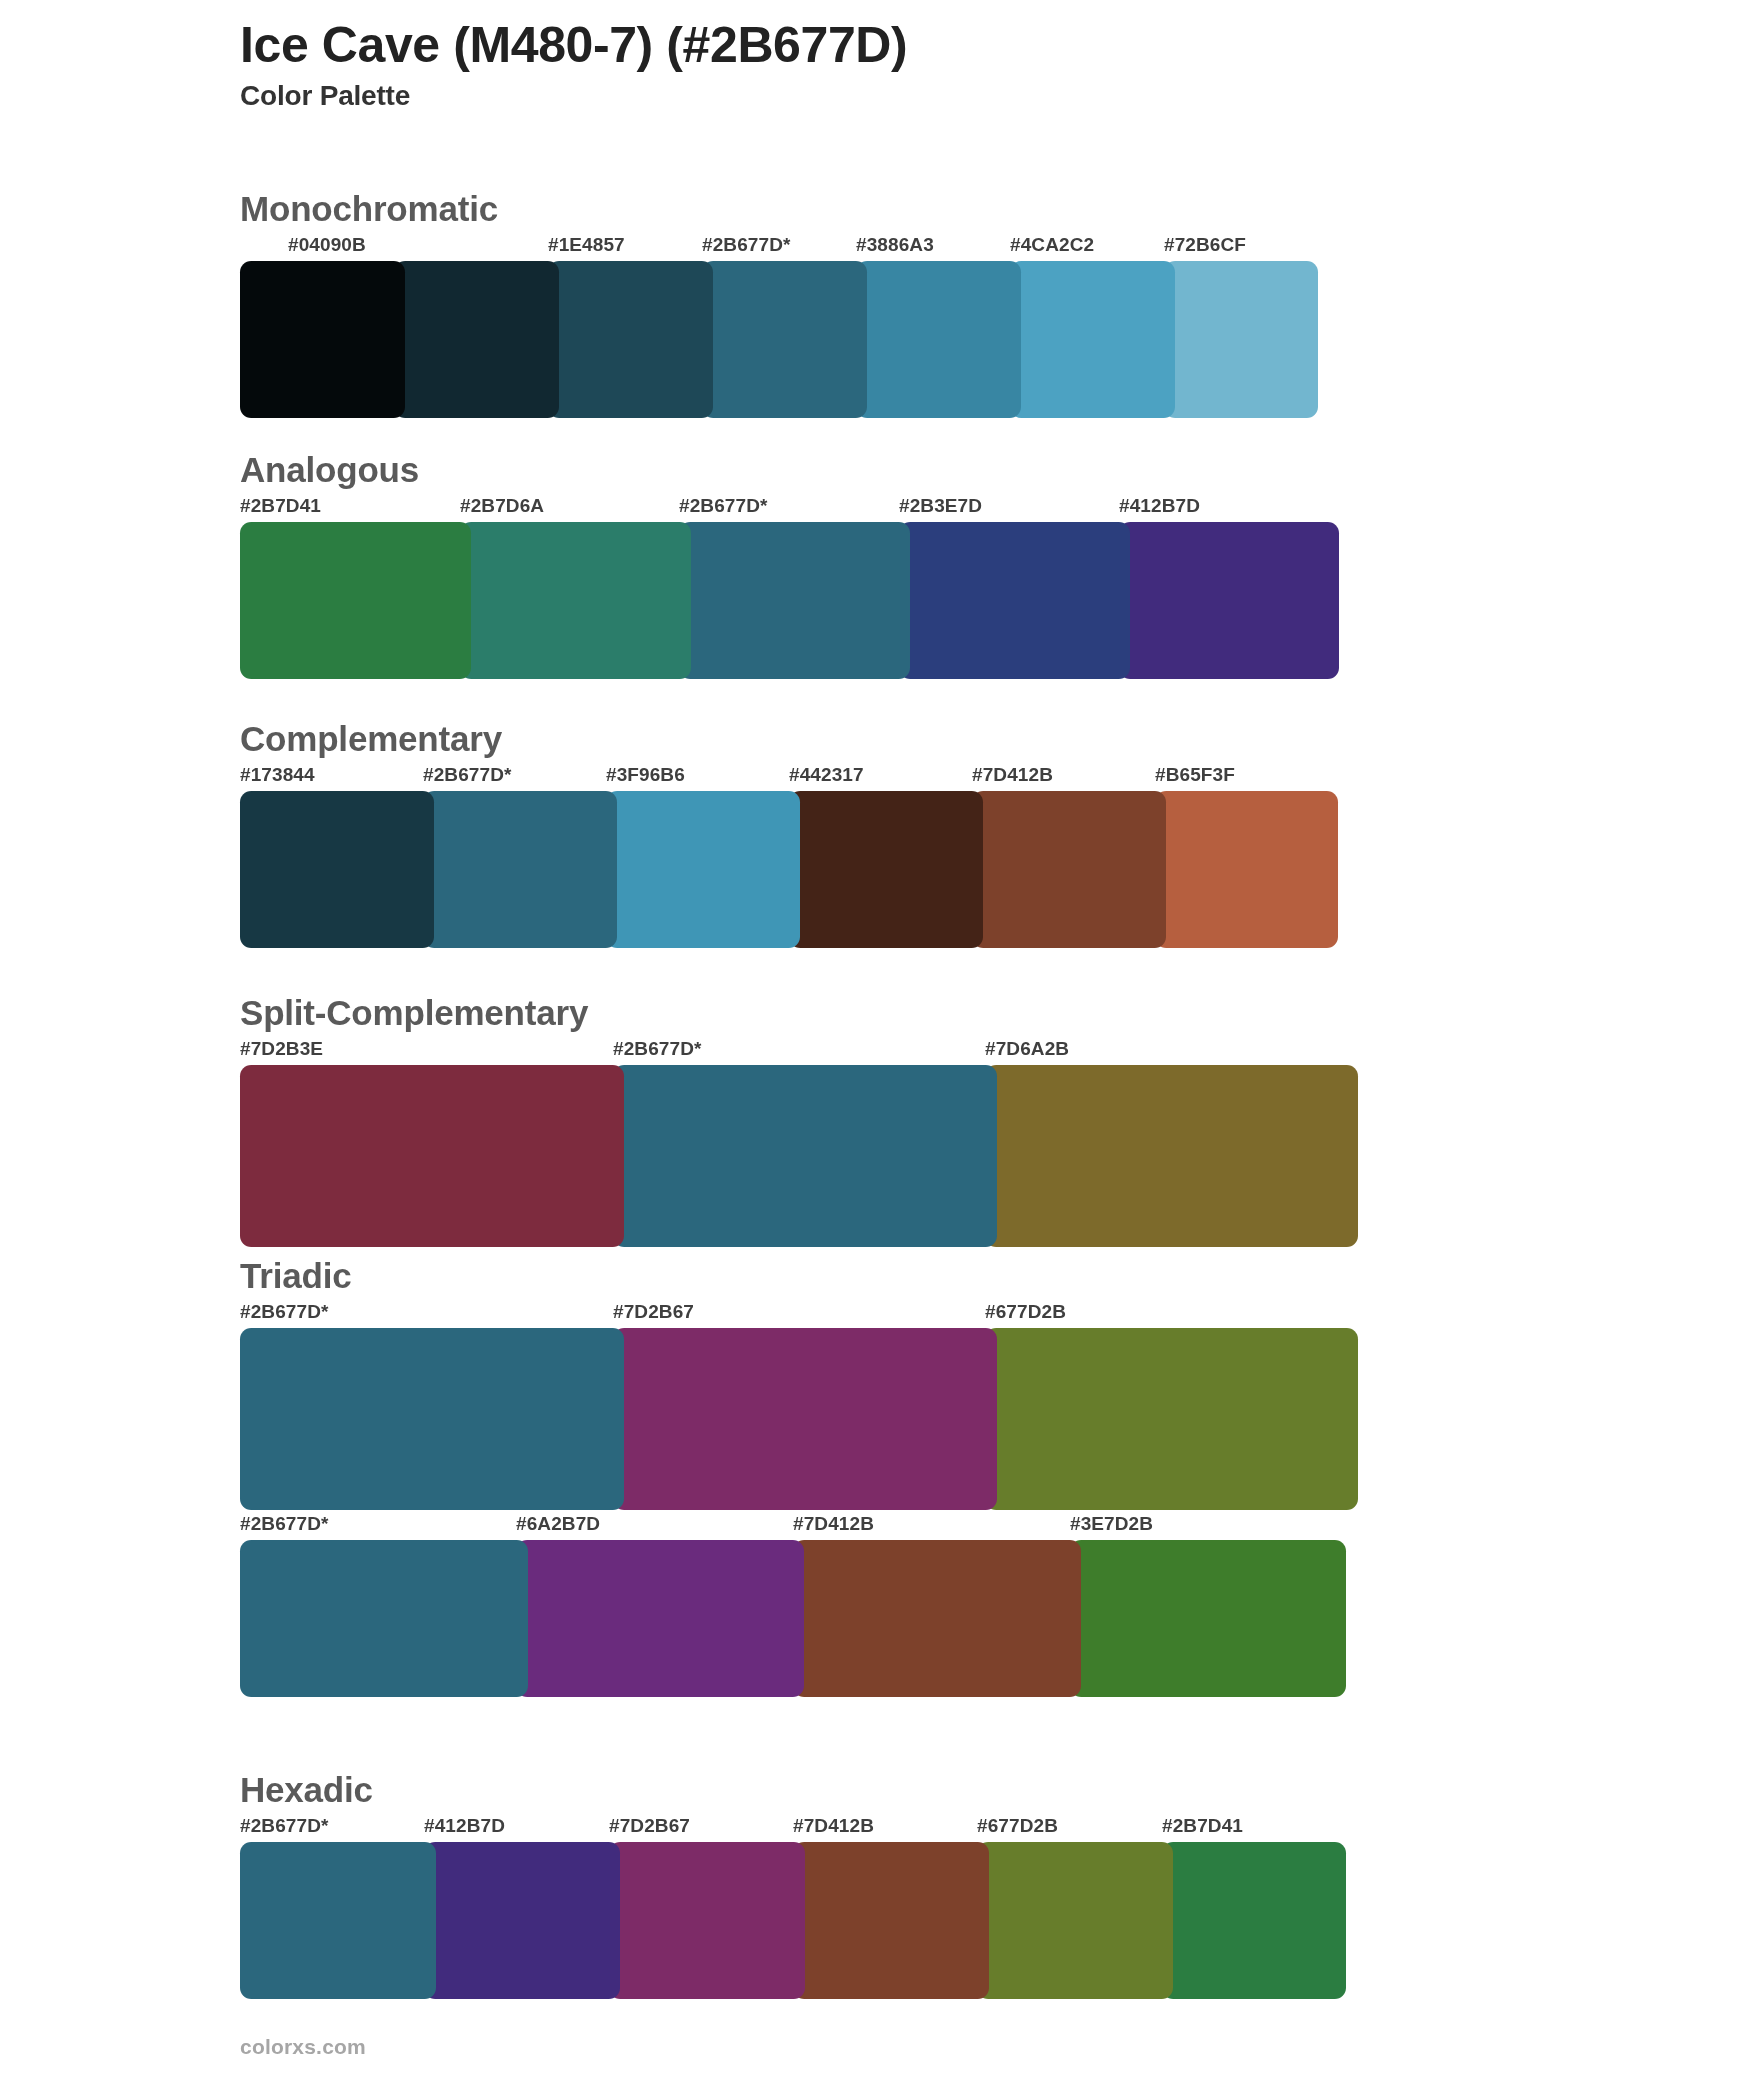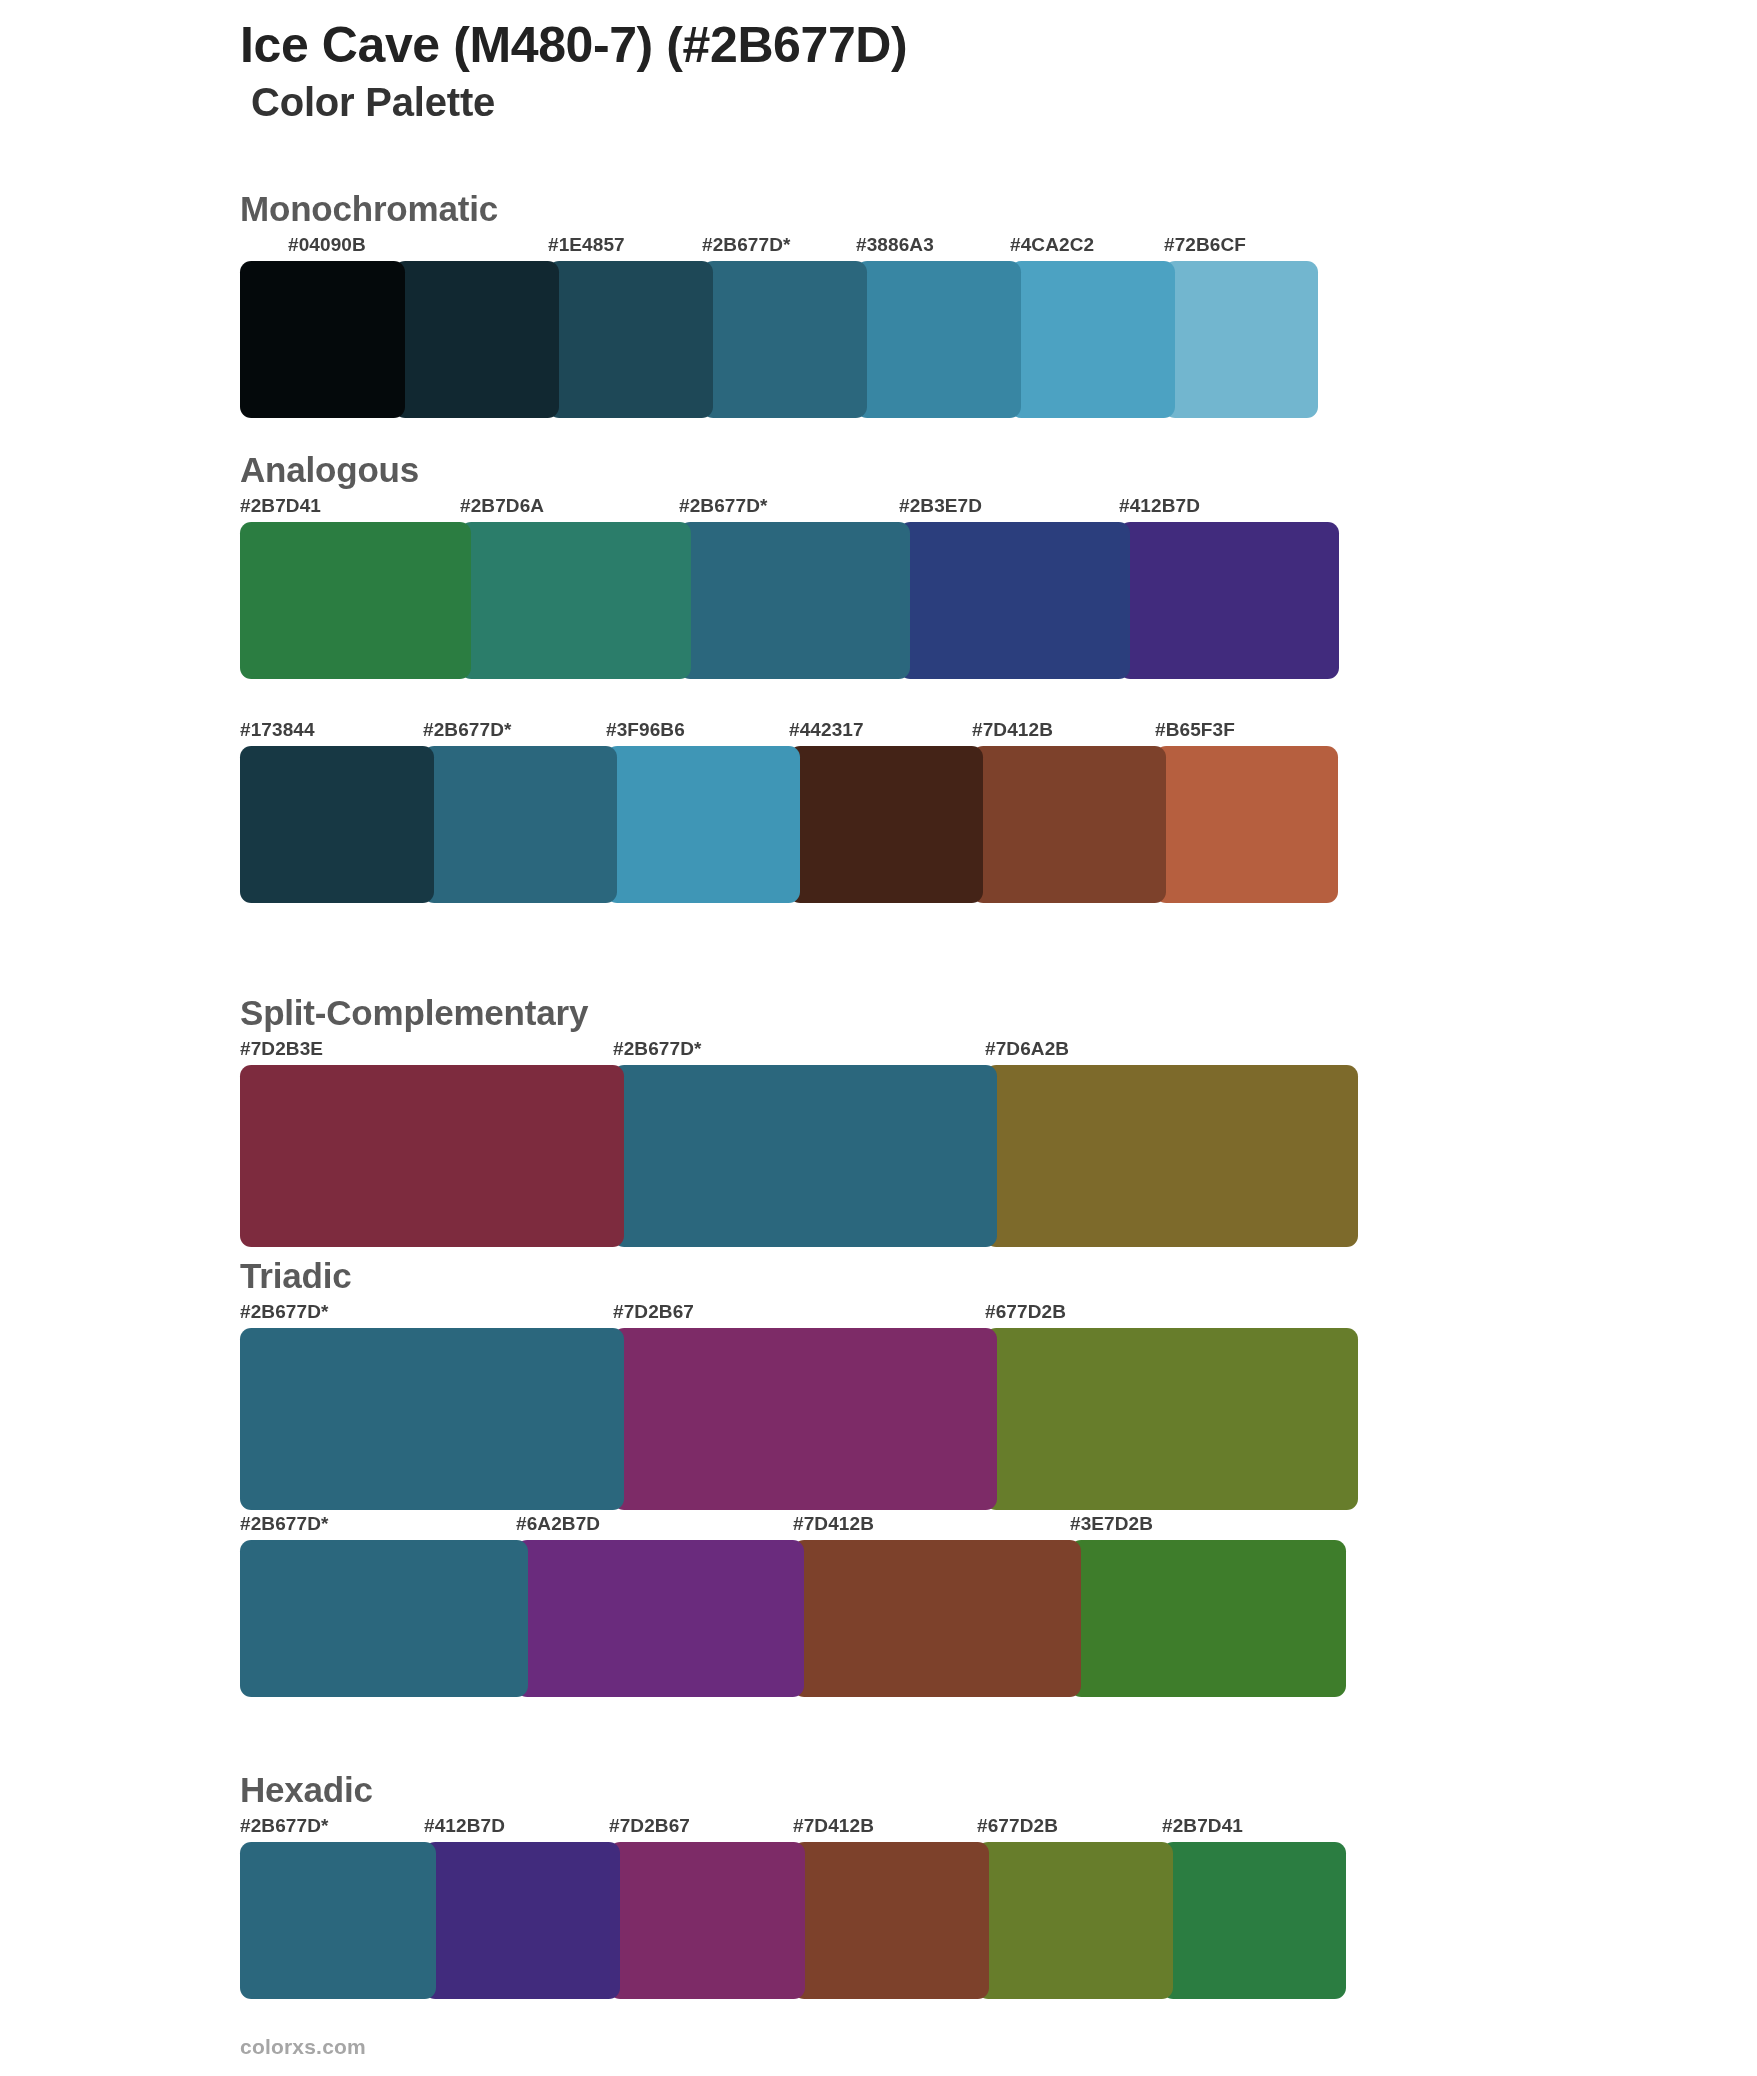--- a/index.html
+++ b/index.html
@@ -35,27 +35,27 @@
     font-size: 50px;
     line-height: 1.08;
     font-weight: bold;
     color: #222222;
     letter-spacing: -0.4px;
     font-stretch: condensed;
     margin: 0;
     white-space: nowrap;
   }
   .subtitle {
-    font-size: 40px;
+    font-size: 28px;
     line-height: 1.12;
     font-weight: bold;
     color: #333333;
     letter-spacing: -0.2px;
     font-stretch: condensed;
-    margin: 8px 0 0 11px;
+    margin: 8px 0 0 0;
     white-space: nowrap;
   }
 
   
   .sections {
     position: absolute;
     left: 0;
     top: 0;
     width: 1757px;
   }
@@ -157,20 +157,21 @@
         </div>
         <div class="swatch-row" style="height: 157px;">
           <div class="swatch" title="#2B7D41" style="left: 0px; width: 231px; background: rgb(43, 125, 65); z-index: 5;"></div>
           <div class="swatch" title="#2B7D6A" style="left: 220px; width: 231px; background: rgb(43, 125, 106); z-index: 4;"></div>
           <div class="swatch" title="#2B677D*" style="left: 439px; width: 231px; background: rgb(43, 103, 125); z-index: 3;"></div>
           <div class="swatch" title="#2B3E7D" style="left: 659px; width: 231px; background: rgb(43, 62, 125); z-index: 2;"></div>
           <div class="swatch" title="#412B7D" style="left: 879px; width: 220px; background: rgb(65, 43, 125); z-index: 1;"></div>
         </div>
       </div>
       <div class="section" style="top: 719px;">
+        <div class="section-title">Complementary</div>
         <div class="labels-row">
           <div class="swatch-label" style="left: 0px;">#173844</div>
           <div class="swatch-label" style="left: 183px;">#2B677D*</div>
           <div class="swatch-label" style="left: 366px;">#3F96B6</div>
           <div class="swatch-label" style="left: 549px;">#442317</div>
           <div class="swatch-label" style="left: 732px;">#7D412B</div>
           <div class="swatch-label" style="left: 915px;">#B65F3F</div>
         </div>
         <div class="swatch-row" style="height: 157px;">
           <div class="swatch" title="#173844" style="left: 0px; width: 194px; background: rgb(23, 56, 68); z-index: 6;"></div>

